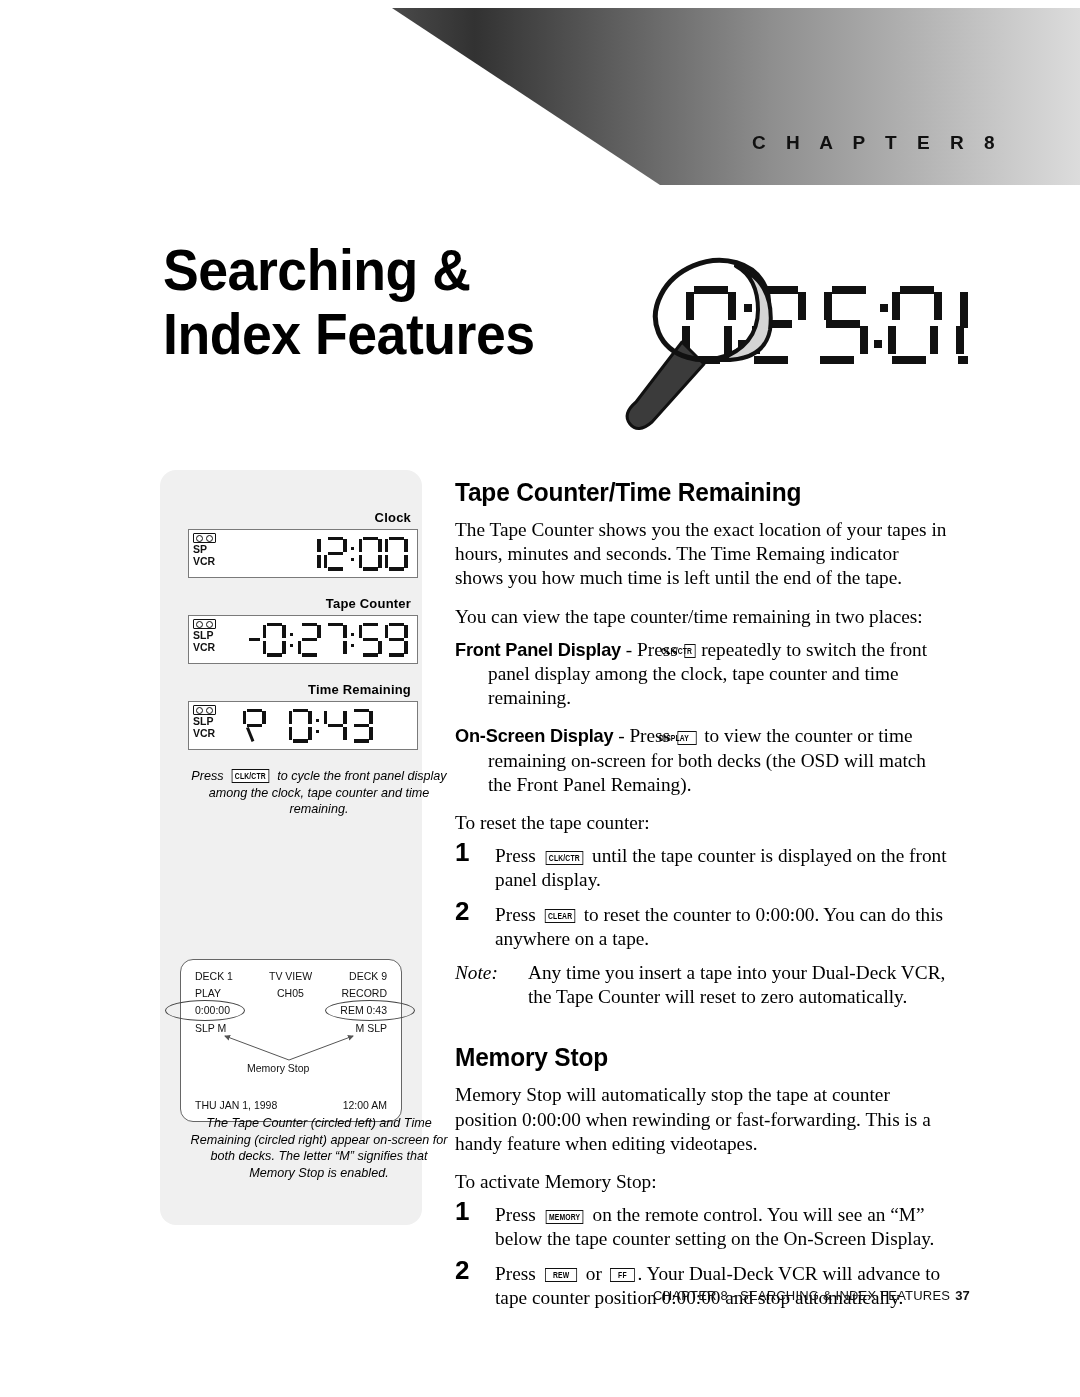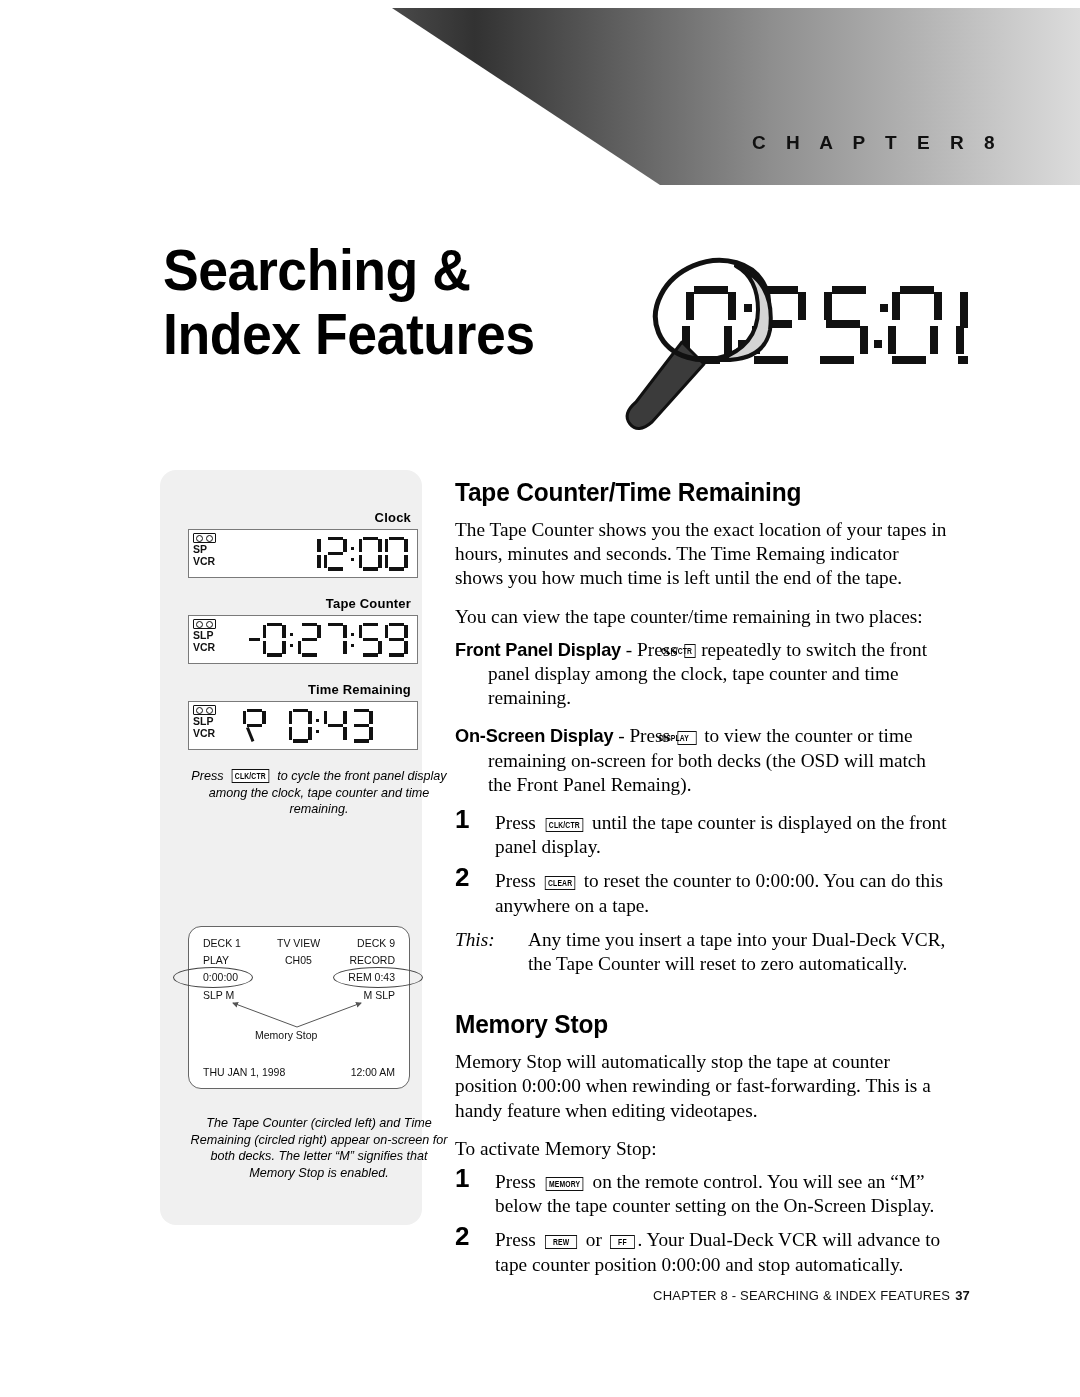--- a/index.html
+++ b/index.html
@@ -388,21 +388,21 @@
     </div>
   </div>
 </div>
 
 <div class="sidebar-note" style="position:absolute;left:160px;top:768px;width:262px;">
   <span>Press</span>
   <span class="keycap">CLK/CTR</span>
   <span>to cycle the front panel display among the clock, tape counter and time remaining.</span>
 </div>
 
-<div style="position:absolute;left:160px;top:926px;width:278px;height:170px;margin-left:8px;">
+<div style="position:absolute;left:160px;top:959px;width:278px;height:170px;">
   <div class="osd">
     <div class="osd-txt" style="left:14px;top:10px;">DECK 1</div>
     <div class="osd-txt" style="left:88px;top:10px;">TV VIEW</div>
     <div class="osd-txt" style="right:14px;top:10px;">DECK 9</div>
     <div class="osd-txt" style="left:14px;top:27px;">PLAY</div>
     <div class="osd-txt" style="left:96px;top:27px;">CH05</div>
     <div class="osd-txt" style="right:14px;top:27px;">RECORD</div>
     <div class="osd-txt" style="left:14px;top:44px;">0:00:00</div>
     <div class="osd-txt" style="right:14px;top:44px;">REM 0:43</div>
     <div class="osd-txt" style="left:14px;top:62px;">SLP M</div>
@@ -443,37 +443,38 @@
     <span class="keycap">CLK/CTR</span>
     <span>repeatedly to switch the front panel display among the clock, tape counter and time remaining.</span>
   </p>
 
   <p class="body hang">
     <span class="lead">On-Screen Display</span><span> - Press</span>
     <span class="keycap wide">DISPLAY</span>
     <span>to view the counter or time remaining on-screen for both decks (the OSD will match the Front Panel Remaing).</span>
   </p>
 
+  <p class="body tight">To reset the tape counter:</p>
 
   <div class="step">
     <span class="num">1</span>
     <span>Press</span>
     <span class="keycap">CLK/CTR</span>
     <span>until the tape counter is displayed on the front panel display.</span>
   </div>
 
   <div class="step">
     <span class="num">2</span>
     <span>Press</span>
     <span class="keycap">CLEAR</span>
     <span>to reset the counter to 0:00:00. You can do this anywhere on a tape.</span>
   </div>
 
   <p class="note">
-    <span class="lbl">This:</span><span>Any time you insert a tape into your Dual-Deck VCR, the Tape Counter will reset to zero automatically.</span>
+    <span class="lbl">Note:</span><span>Any time you insert a tape into your Dual-Deck VCR, the Tape Counter will reset to zero automatically.</span>
   </p>
 
   <h2 class="sect" style="margin-top:34px;">Memory Stop</h2>
 
   <p class="body">Memory Stop will automatically stop the tape at counter position 0:00:00 when rewinding or fast-forwarding. This is a handy feature when editing videotapes.</p>
 
   <p class="body tight">To activate Memory Stop:</p>
 
   <div class="step">
     <span class="num">1</span>

